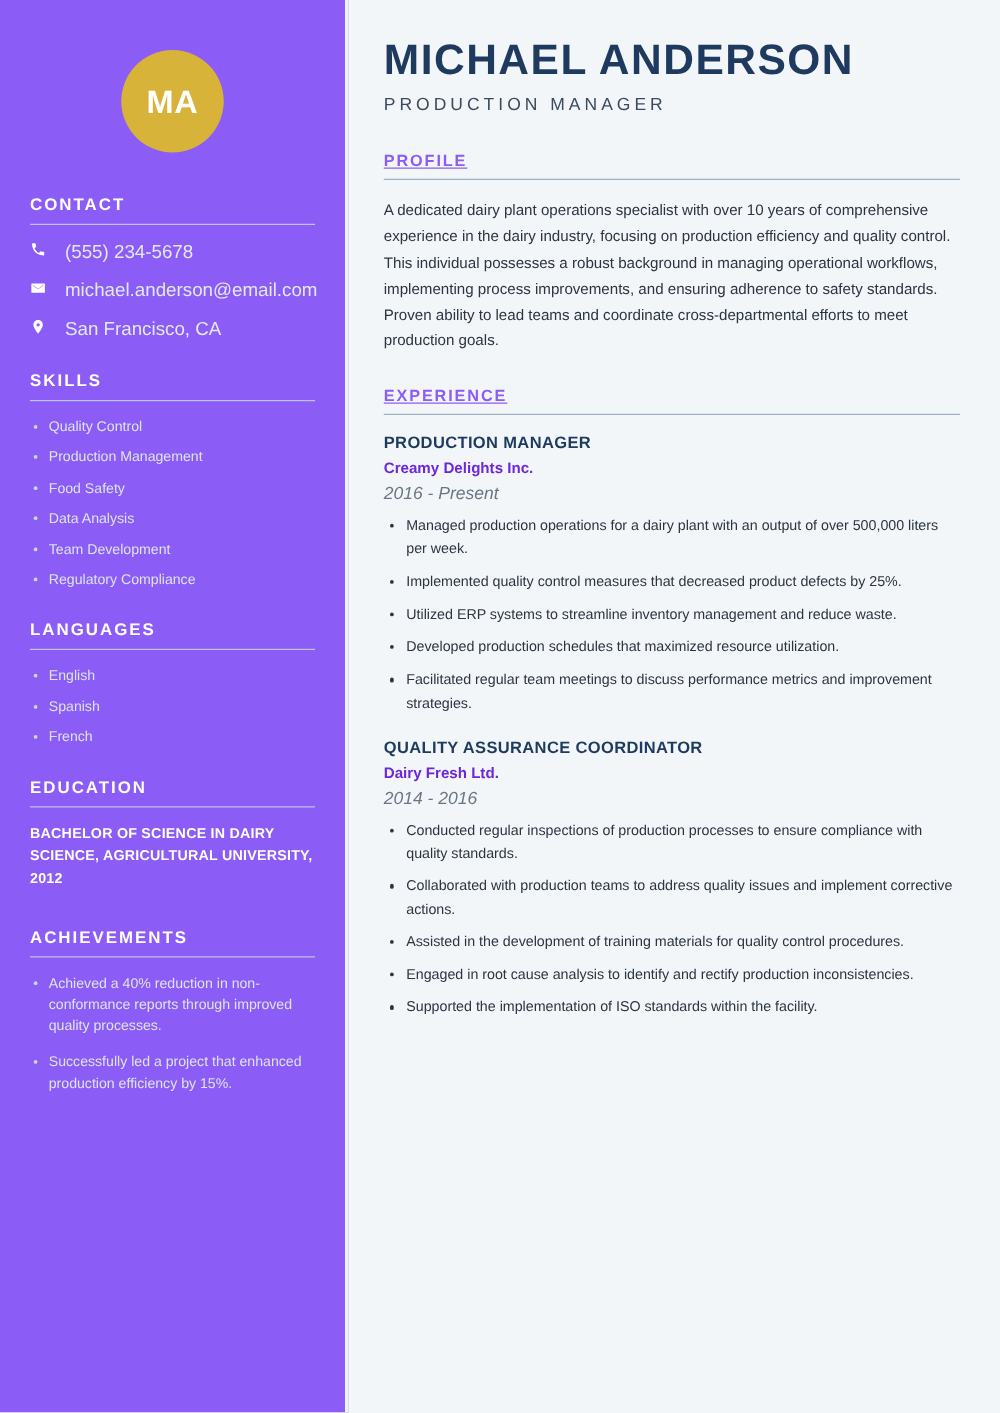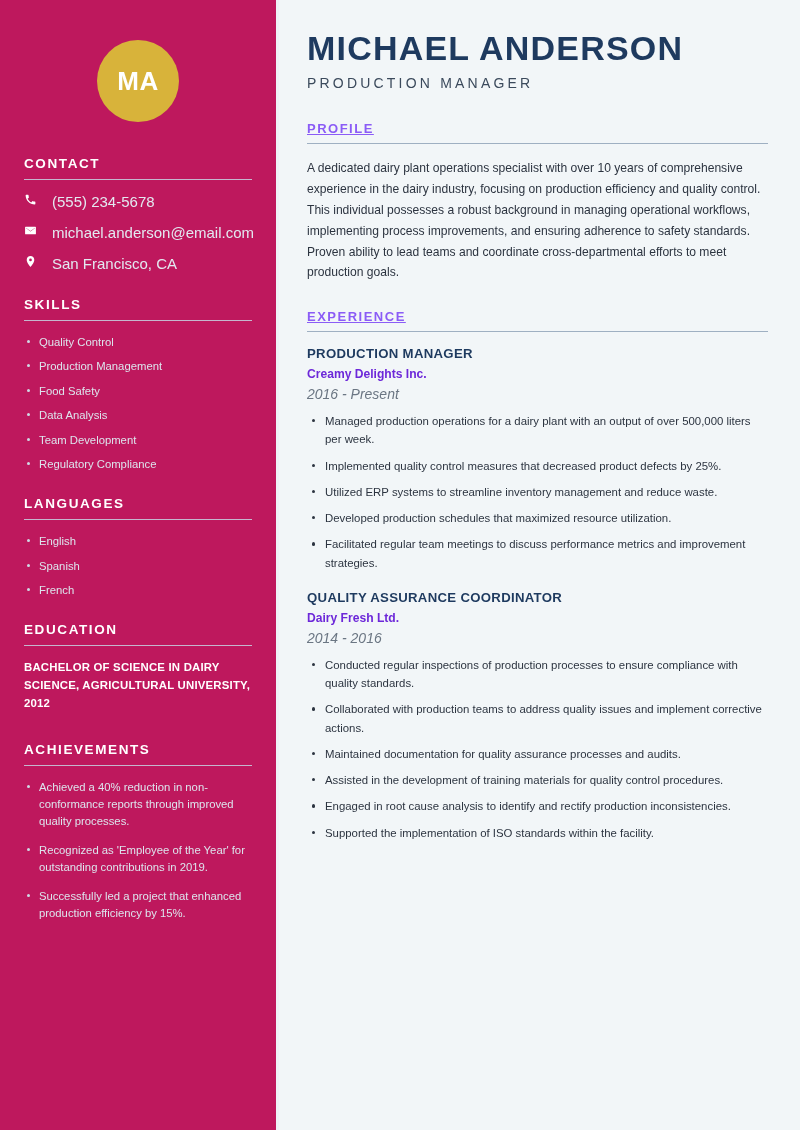--- a/index.html
+++ b/index.html
@@ -17,21 +17,21 @@
     display: flex;
     width: 800px;
     height: 1130px;
     background: #f2f6f8;
   }
 
   
   .sidebar {
     width: 279px;
     min-width: 279px;
-    background: #be185d;
+    background: #8b5cf6;
     box-sizing: border-box;
     padding: 0 24px;
     border-right: 3px solid #eef3f6;
     position: relative;
   }
   .avatar-wrap {
     display: flex;
     justify-content: center;
     padding-top: 40px;
     padding-bottom: 34px;
@@ -271,21 +271,20 @@
       <h2 class="side-heading">EDUCATION</h2>
       <div class="side-rule"></div>
       <div class="edu-entry">BACHELOR OF SCIENCE IN DAIRY SCIENCE, AGRICULTURAL UNIVERSITY, 2012</div>
     </section>
 
     <section class="side-section" style="margin-top:30px;">
       <h2 class="side-heading">ACHIEVEMENTS</h2>
       <div class="side-rule"></div>
       <ul class="side-list wide">
         <li>Achieved a 40% reduction in non-conformance reports through improved quality processes.</li>
-        <li>Recognized as 'Employee of the Year' for outstanding contributions in 2019.</li>
         <li>Successfully led a project that enhanced production efficiency by 15%.</li>
       </ul>
     </section>
 
   </aside>
 
   <main class="main">
 
     <h1 class="name">MICHAEL ANDERSON</h1>
     <div class="role">PRODUCTION MANAGER</div>
@@ -313,21 +312,20 @@
         </ul>
       </div>
 
       <div class="job" style="">
         <div class="job-title">QUALITY ASSURANCE COORDINATOR</div>
         <div class="job-company">Dairy Fresh Ltd.</div>
         <div class="job-dates">2014 - 2016</div>
         <ul class="job-list">
           <li>Conducted regular inspections of production processes to ensure compliance with quality standards.</li>
           <li>Collaborated with production teams to address quality issues and implement corrective actions.</li>
-          <li>Maintained documentation for quality assurance processes and audits.</li>
           <li>Assisted in the development of training materials for quality control procedures.</li>
           <li>Engaged in root cause analysis to identify and rectify production inconsistencies.</li>
           <li>Supported the implementation of ISO standards within the facility.</li>
         </ul>
       </div>
 
     </section>
 
   </main>
 </div>

